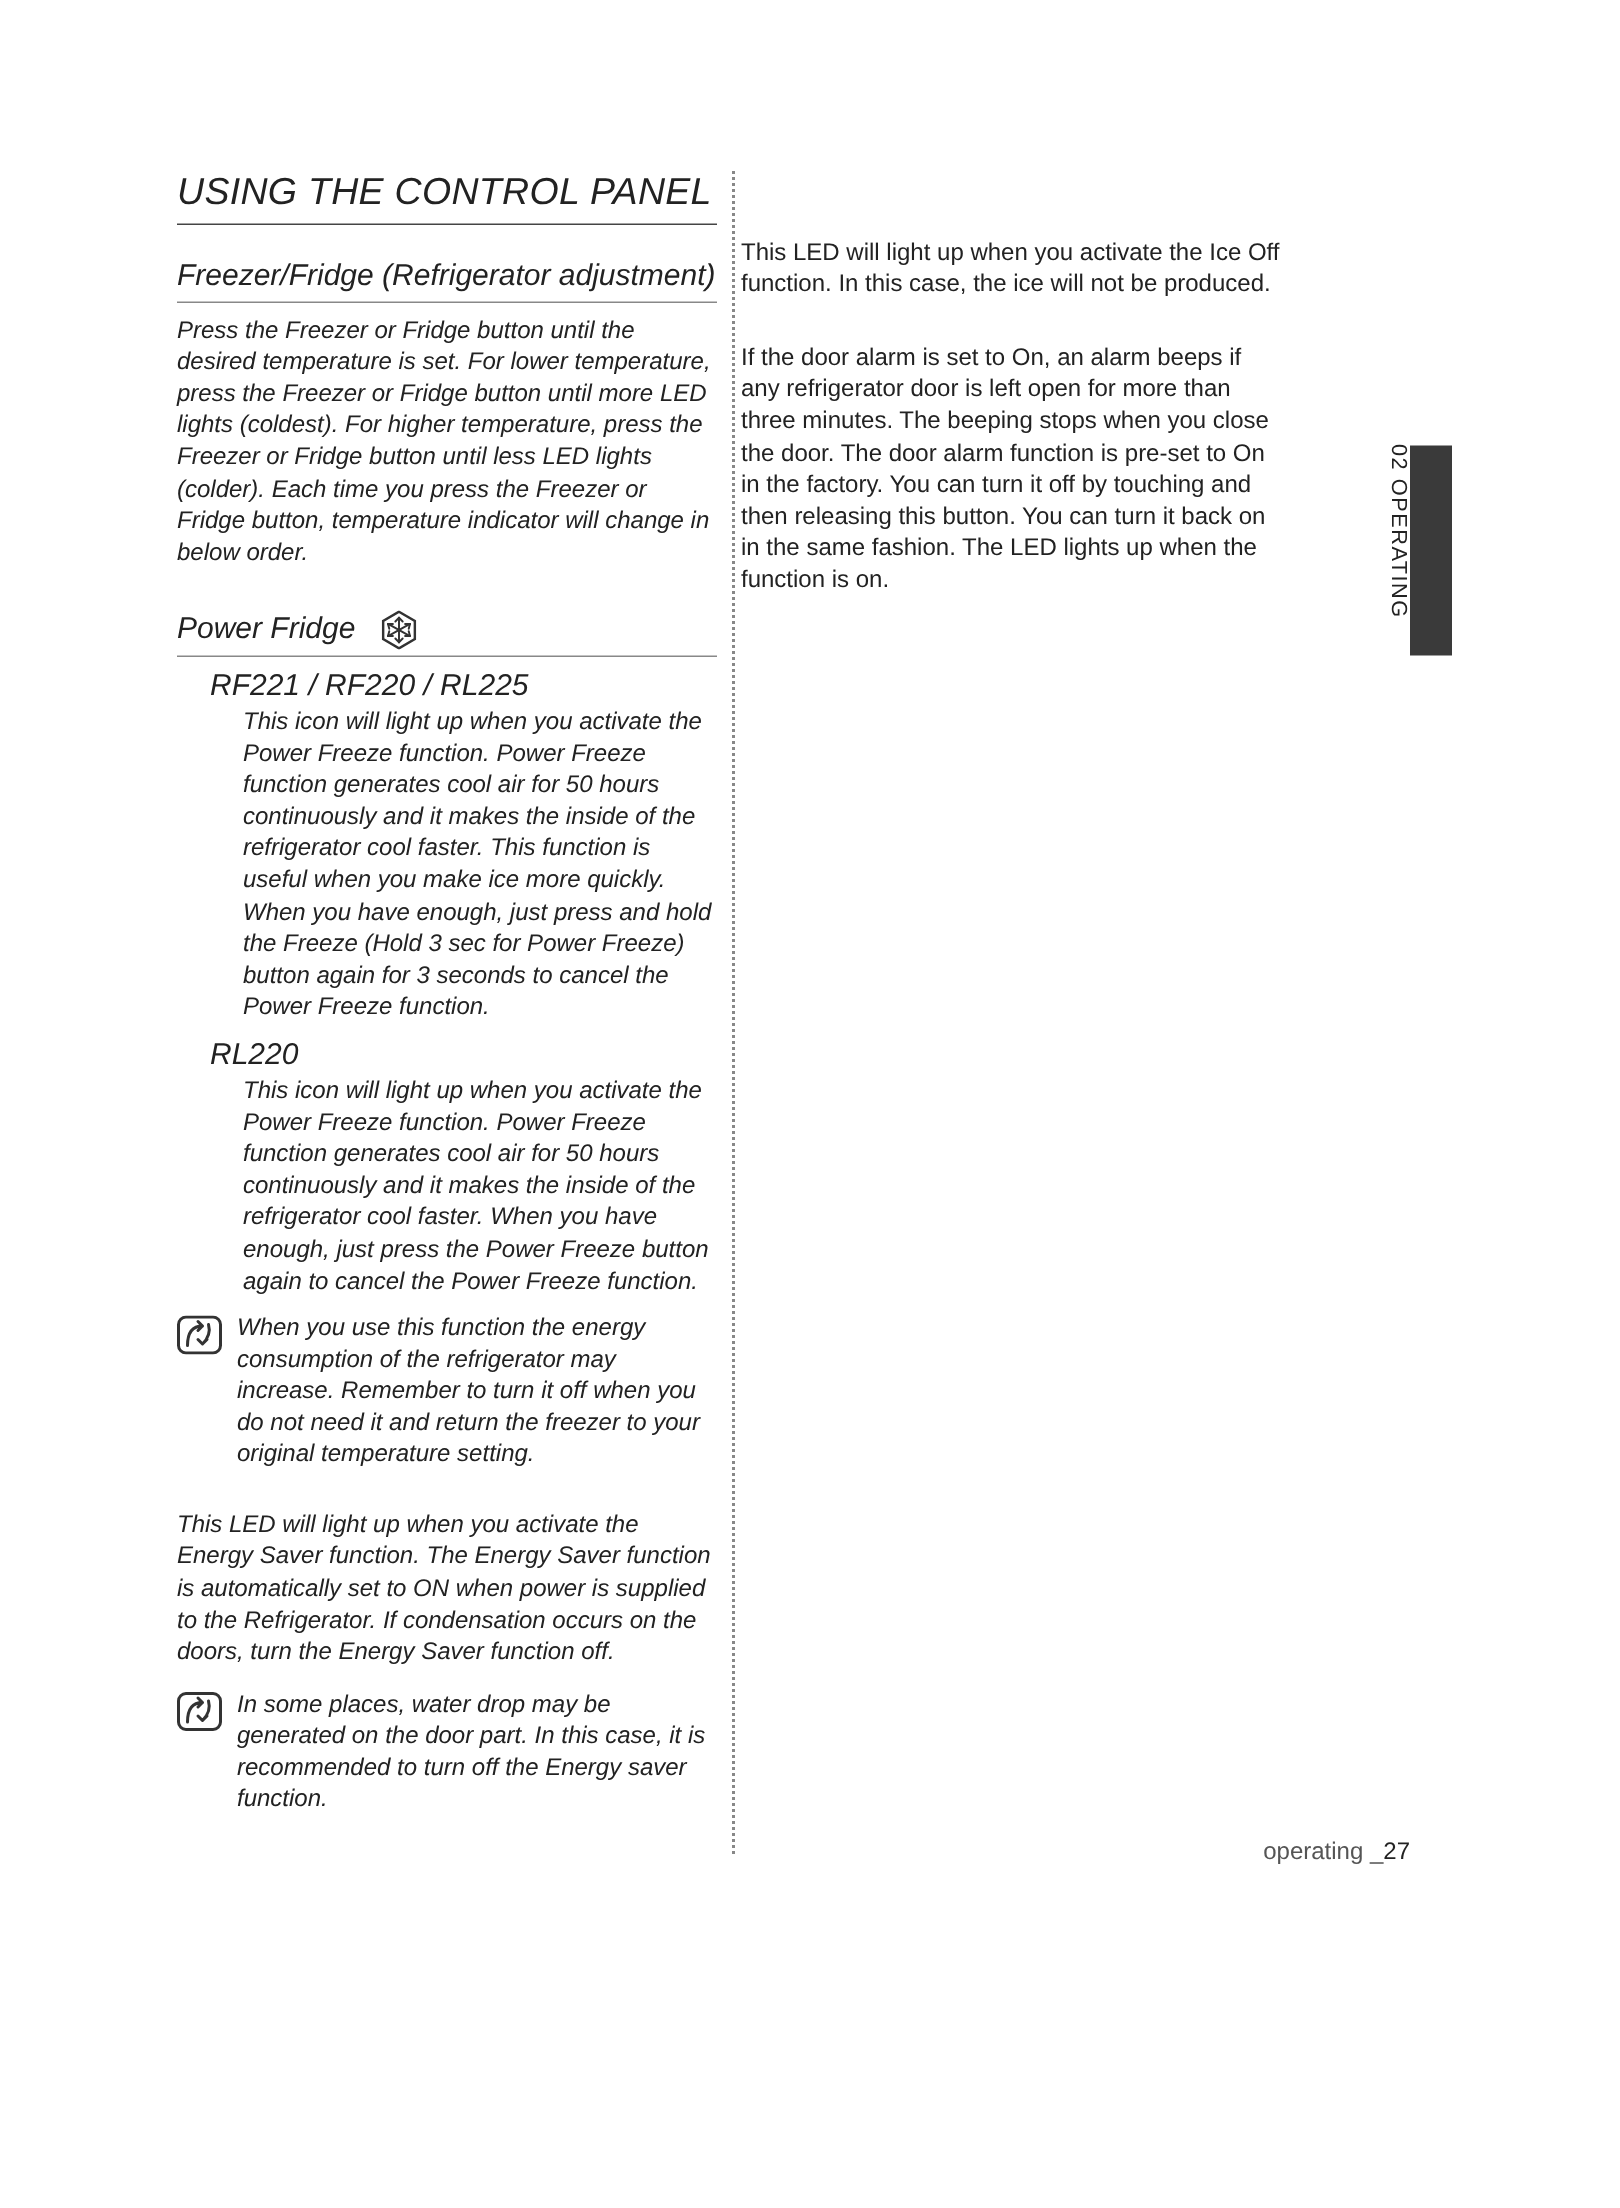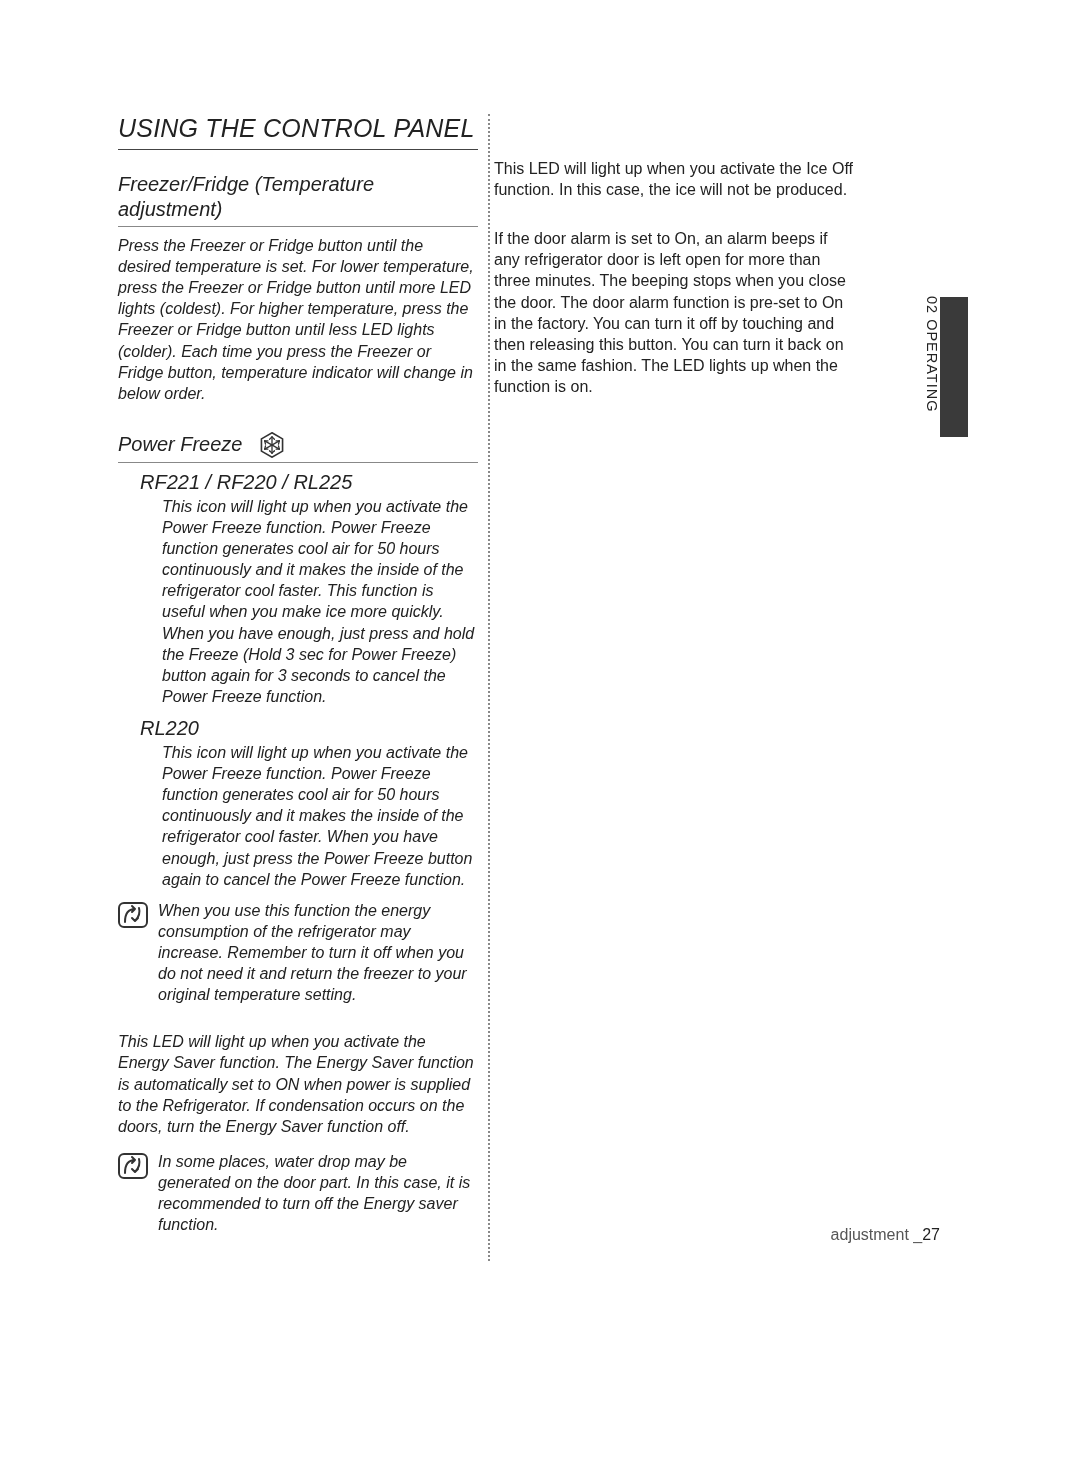--- a/index.html
+++ b/index.html
@@ -38,26 +38,26 @@
     <span>OPERATING</span>
   </div>
 
   <div class="content">
 
     <div class="col col-left">
 
       <h1>USING THE CONTROL PANEL</h1>
 
       <h2>
-        <span>Freezer/Fridge (Temperature adjustment)</span>
+        <span>Freezer/Fridge (Refrigerator adjustment)</span>
       </h2>
       <div class="body">Press the Freezer or Fridge button until the desired temperature is set. For lower temperature, press the Freezer or Fridge button until more LED lights (coldest). For higher temperature, press the Freezer or Fridge button until less LED lights (colder). Each time you press the Freezer or Fridge button, temperature indicator will change in below order.</div>
 
       <h2>
-        <span>Power Freeze</span>
+        <span>Power Fridge</span>
         <span class="icon">
           <svg width="26" height="26" viewBox="0 0 32 32">
             <polygon points="16,1 29,8.5 29,23.5 16,31 3,23.5 3,8.5" fill="none" stroke="#333" stroke-width="2"></polygon>
             <g stroke="#333" stroke-width="1.6" stroke-linecap="round">
               <line x1="16" y1="6" x2="16" y2="26"></line>
               <line x1="7" y1="11" x2="25" y2="21"></line>
               <line x1="7" y1="21" x2="25" y2="11"></line>
               <line x1="16" y1="6" x2="13" y2="9"></line>
                 <line x1="16" y1="6" x2="19" y2="9"></line>
               <line x1="16" y1="26" x2="13" y2="23"></line>
@@ -111,16 +111,16 @@
 
       <div class="body">This LED will light up when you activate the Ice Off function. In this case, the ice will not be produced.</div>
 
       <div class="body">If the door alarm is set to On, an alarm beeps if any refrigerator door is left open for more than three minutes. The beeping stops when you close the door. The door alarm function is pre-set to On in the factory. You can turn it off by touching and then releasing this button. You can turn it back on in the same fashion. The LED lights up when the function is on.</div>
 
     </div>
 
   </div>
 
   <div class="footer">
-    <span class="sec">adjustment _</span><span>27</span>
+    <span class="sec">operating _</span><span>27</span>
   </div>
 
 </div>
 
 </body></html>

